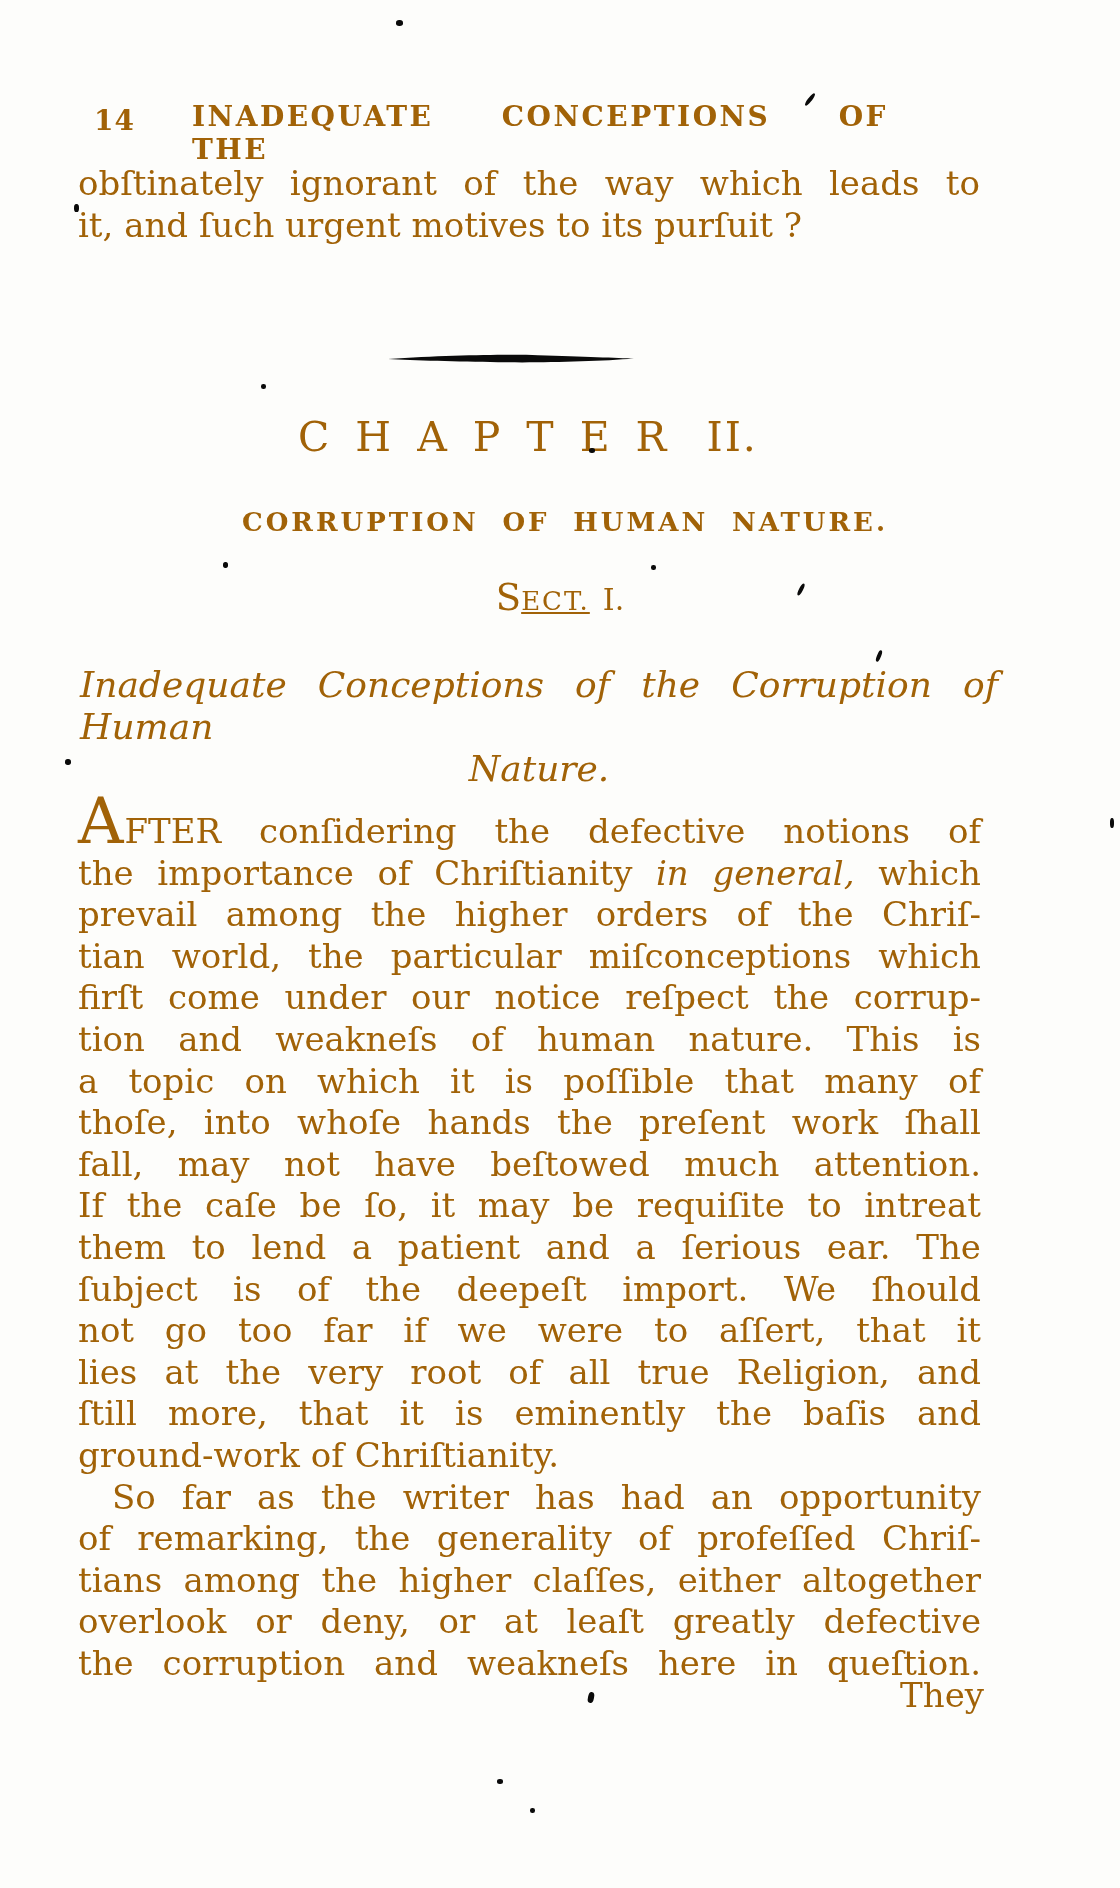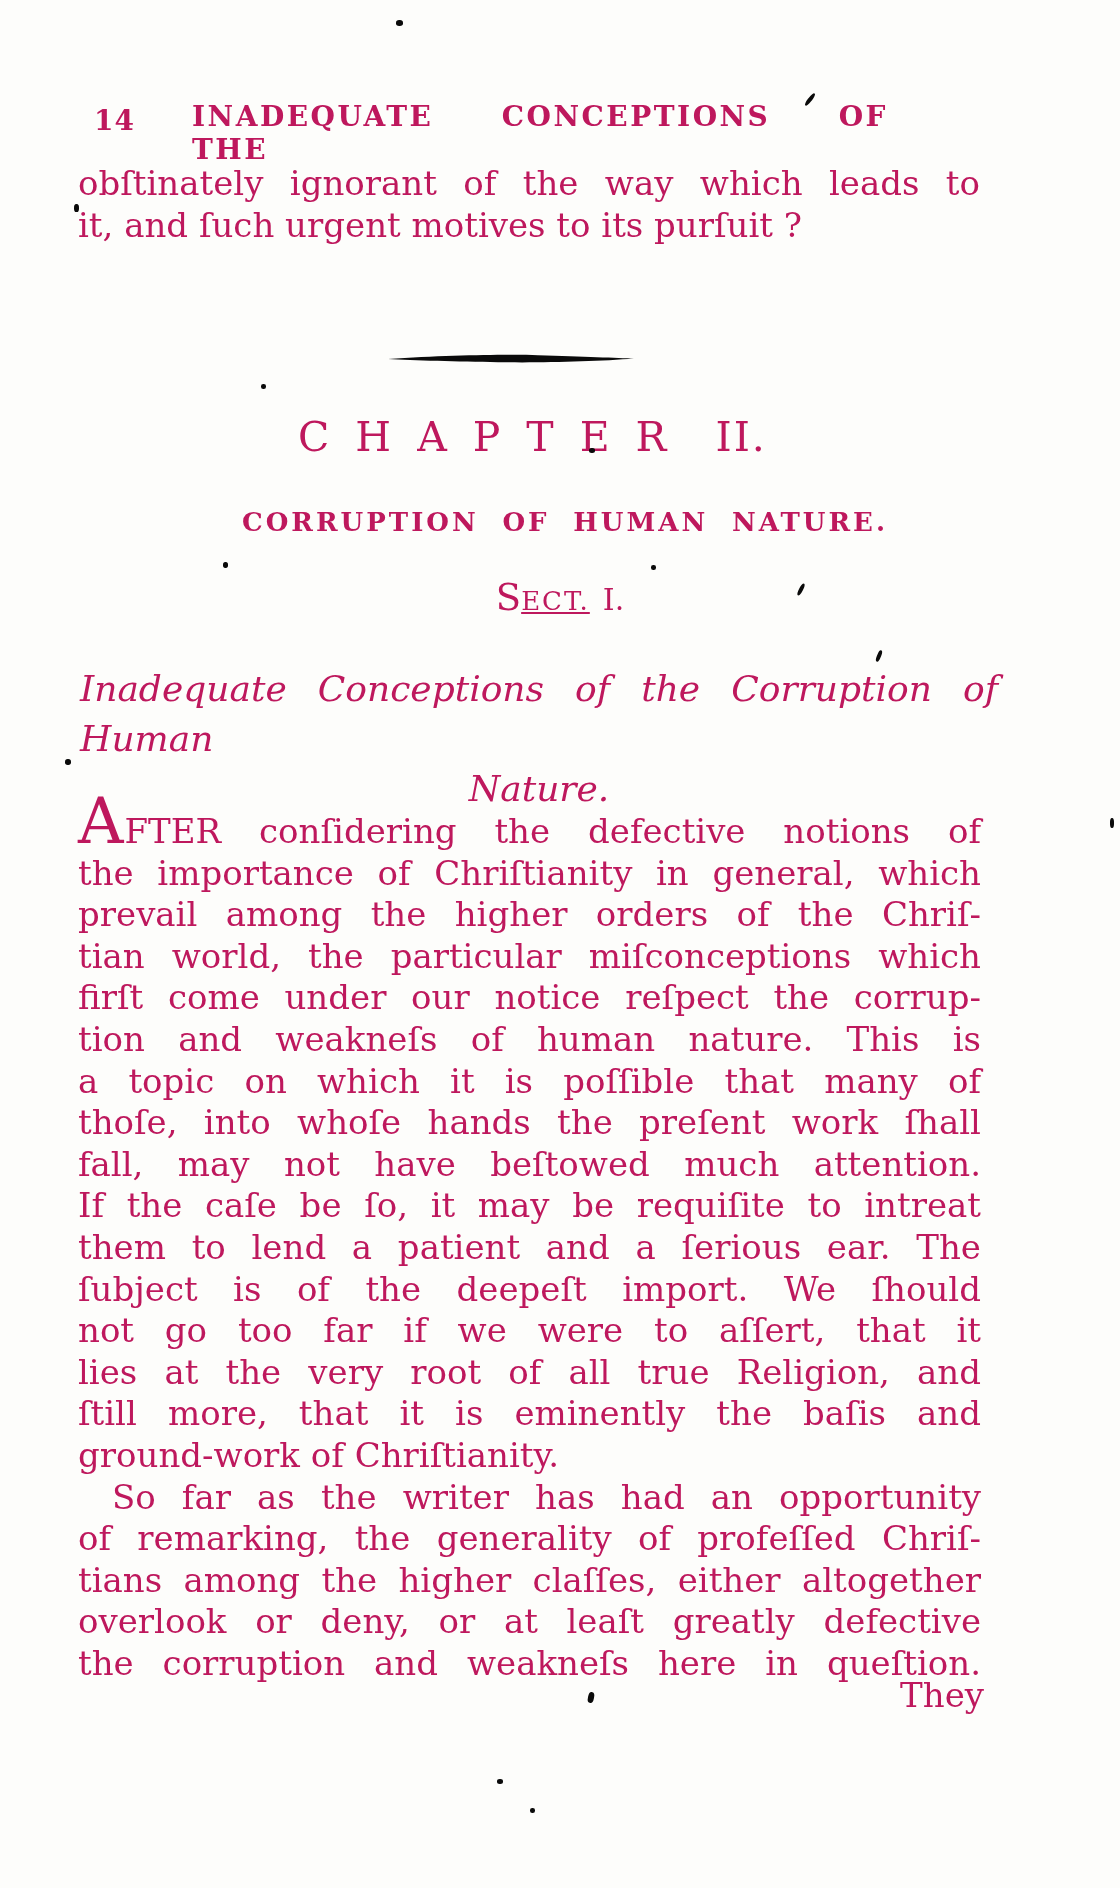--- a/index.html
+++ b/index.html
@@ -1,46 +1,46 @@
 <!DOCTYPE html>
 <html><head>
 <meta charset="utf-8">
 <style>
   html,body{margin:0;padding:0;background:#888;}
   .page{
     position:relative;width:1120px;height:1888px;background:#fdfdfb;
-    font-family:"DejaVu Serif","Liberation Serif",serif;color:#be185d;
+    font-family:"DejaVu Serif","Liberation Serif",serif;color:#a16207;
     overflow:hidden;margin:0 auto;
   }
   .abs{position:absolute;}
   .line{line-height:inherit;}
   .ju{text-align:justify;text-align-last:justify;}
   .ctr{text-align:center;}
   .ind{text-indent:34px;}
-  .it{}
+  .it{font-style:italic;}
   .initial{font-size:63px;line-height:0;letter-spacing:1px;}
   .page-number{left:94px;top:104px;font-size:28px;font-weight:bold;letter-spacing:1px;}
   .running-header{
     left:192px;top:100px;width:696px;font-size:28px;font-weight:bold;
     letter-spacing:2.5px;word-spacing:8px;text-align:justify;text-align-last:justify;
   }
   .intro{left:78px;top:162px;width:902px;font-size:34px;line-height:42px;}
   .rule{left:388px;top:353px;width:246px;height:12px;}
   .chapter{left:298px;top:413px;font-size:41px;white-space:nowrap;}
   .chapter .word{letter-spacing:26px;margin-top:44px;}
-  .chapter .numeral{letter-spacing:2px;margin-left:23px;}
+  .chapter .numeral{letter-spacing:2px;margin-left:14px;}
   .chapter-subtitle{
     left:216px;top:507px;width:646px;font-size:26px;font-weight:bold;
     letter-spacing:3px;word-spacing:10px;text-align:justify;text-align-last:justify;margin-left:26px;
   }
   .sect{left:15px;top:578px;width:1090px;text-align:center;line-height:40px;}
   .sect .big{font-size:37px;}
   .sect .small{font-size:26px;letter-spacing:2px;text-decoration:underline;}
   .sect .num{font-size:30px;margin-left:13px;}
-  .section-subtitle{left:80px;top:664px;width:918px;font-size:36px;line-height:50px;font-style:italic;}
+  .section-subtitle{left:80px;top:664px;width:918px;font-size:36px;line-height:42px;font-style:italic;}
   .body-text{left:78px;top:811px;width:903px;font-size:34px;line-height:41.6px;}
   .catchword{right:136px;top:1675px;font-size:34px;}
   .speck{position:absolute;background:#0a0a0a;border-radius:45%;}
 </style>
 </head>
 <body>
 
 <div class="page">
 
   <div class="abs page-number">14</div>

